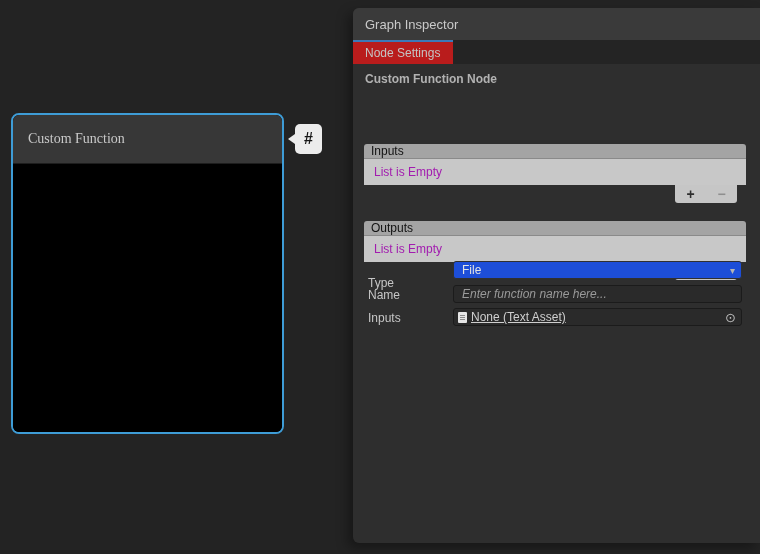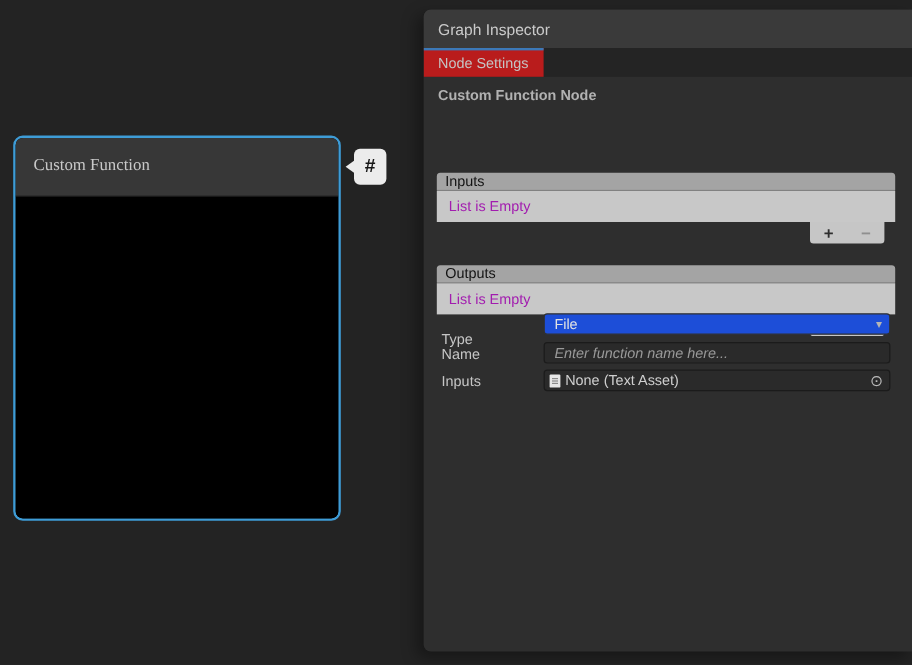--- a/index.html
+++ b/index.html
@@ -102,21 +102,21 @@
     padding:0 5px 0 4px;
   }
   .objectfield .doc{
     width:9px;height:11px;background:#e6e6e6;border-radius:1px;margin-right:4px;
     position:relative;flex:none;
   }
   .objectfield .doc:before{
     content:"";position:absolute;left:2px;top:3px;width:5px;height:1px;
     background:#8a8a8a;box-shadow:0 2px 0 #8a8a8a,0 4px 0 #8a8a8a;
   }
-  .objectfield .val{flex:1;white-space:nowrap;overflow:hidden;}
+  .objectfield .val{flex:1;white-space:nowrap;overflow:hidden;text-decoration:underline;}
   .objectfield .picker{color:#b9b9b9;font-size:13px;line-height:13px;flex:none;}
   .row-type-label{top:256px;margin-top:12px;}
   .row-name-label{top:280px;}
   .row-source-label{top:303px;}
 </style>
 </head>
 <body>
 
 <div style="position:absolute;inset:0;">
 

